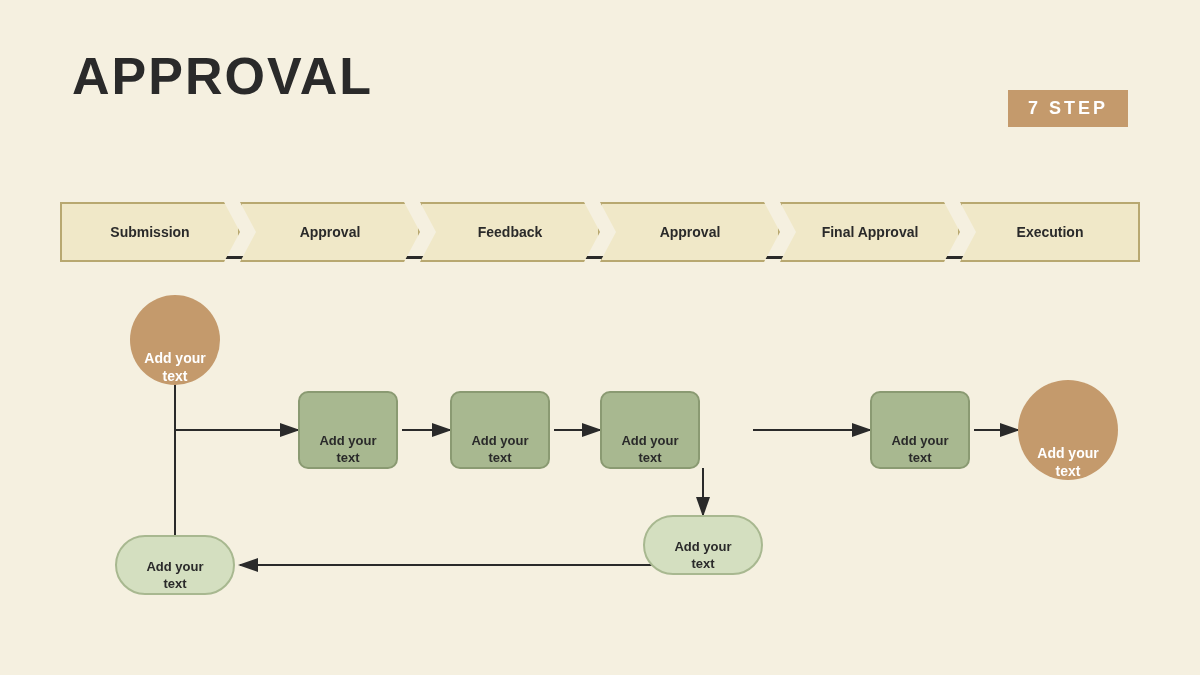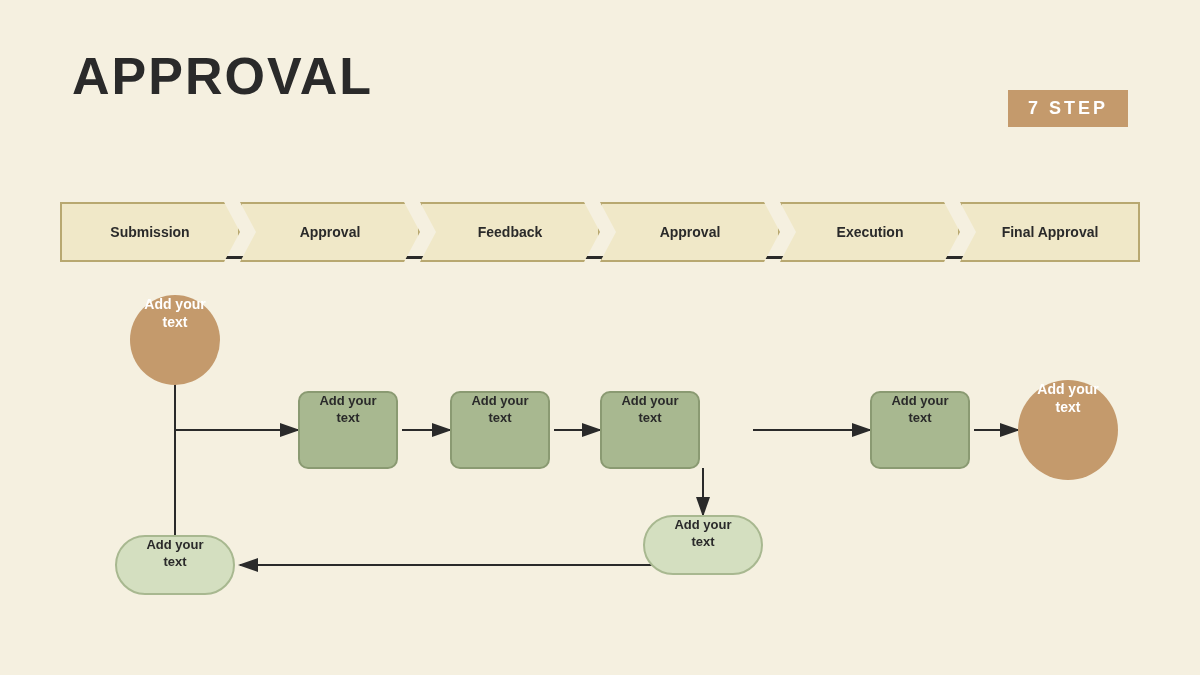--- a/index.html
+++ b/index.html
@@ -103,21 +103,21 @@
       top: 280px;
       left: 60px;
       right: 60px;
       bottom: 40px;
     }
 
     
     .node {
       position: absolute;
       display: flex;
-      align-items: flex-start;
+      align-items: flex-end;
       justify-content: center;
       text-align: center;
       font-size: 13px;
       font-weight: 600;
       color: #2a2a2a;
       line-height: 1.3;
     }
 
     .node-circle {
       border-radius: 50%;
@@ -167,24 +167,24 @@
     <div class="step-item">
       <div class="step-label">Approval</div>
     </div>
     <div class="step-item">
       <div class="step-label">Feedback</div>
     </div>
     <div class="step-item">
       <div class="step-label">Approval</div>
     </div>
     <div class="step-item">
+      <div class="step-label">Final Approval</div>
+    </div>
+    <div class="step-item">
       <div class="step-label">Execution</div>
-    </div>
-    <div class="step-item">
-      <div class="step-label">Final Approval</div>
     </div>
   </div>
 </div>
 
 <div class="diagram">
 
   <svg class="arrows-svg" viewBox="0 0 1080 355">
     <defs>
       <marker id="arrowhead" markerWidth="10" markerHeight="7" refX="9" refY="3.5" orient="auto">
         <polygon points="0 0, 10 3.5, 0 7" fill="#2a2a2a"></polygon>

